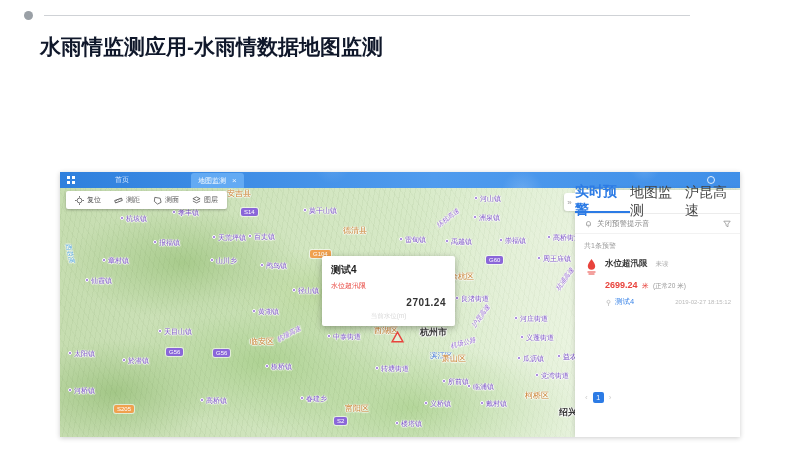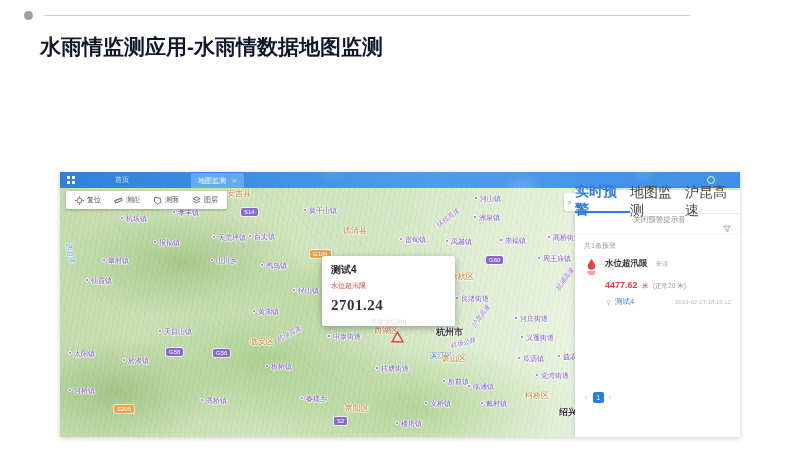--- a/index.html
+++ b/index.html
@@ -73,33 +73,33 @@
     border-radius:2px; white-space:nowrap; box-shadow:0 0 0 1px rgba(255,255,255,.6); }
   .badge.purple { background:#8a66d9; }
   .badge.orange { background:#f0a14f; }
 
   .marker { position:absolute; left:331px; top:141px; z-index:18; }
 
   .popup { position:absolute; left:262px; top:68px; width:133px; height:70px; z-index:22;
     background:#fff; border-radius:2px; box-shadow:0 2px 7px rgba(0,0,0,.3); padding:7px 9px; }
   .popup .p-title { font-size:10px; font-weight:bold; color:#222; }
   .popup .p-alert { font-size:7px; color:#e8433c; margin-top:4px; }
-  .popup .p-value { font-size:15px; font-weight:bold; color:#333; text-align:left; margin-top:6px; letter-spacing:.5px;font-family:Liberation Serif, serif; }
+  .popup .p-value { font-size:10px; font-weight:bold; color:#333; text-align:right; margin-top:6px; letter-spacing:.5px; }
   .popup .p-sub { font-size:6.5px; color:#d8d8d8; text-align:center; margin-top:4px; }
 
   
   .panel { position:absolute; left:515px; top:18px; width:165px; height:247px; z-index:40;
     background:#fff; box-shadow:0 0 5px rgba(0,0,0,.18); }
   .collapse { position:absolute; left:-11px; top:3px; width:11px; height:18px; background:#fff;
     border-radius:3px 0 0 3px; box-shadow:-1px 1px 2px rgba(0,0,0,.12); font-size:8px; color:#999;
     display:flex; align-items:center; justify-content:center; }
   .ptabs { display:flex; height:24px; border-bottom:1px solid #ececec; }
   .ptab { flex:1; display:flex; align-items:center; justify-content:center; font-size:14px; color:#444; }
   .ptab.active { color:#2c7be5; font-weight:bold; border-bottom:2px solid #2c7be5; }
-  .mute-wrap { height:20px; border-bottom:1px solid #f2f2f2; display:flex; align-items:center; padding:0 9px;flex-direction:column; }
+  .mute-wrap { height:20px; border-bottom:1px solid #f2f2f2; display:flex; align-items:center; padding:0 9px; }
   .mute-wrap .mlabel { font-size:7.5px; color:#8a8a8a; margin-left:4px; }
   .mute-wrap .funnel { margin-left:auto; display:flex; }
   .count { font-size:7px; color:#9a9a9a; padding:7px 9px 0; }
   .alert-item { display:flex; gap:6px; padding:7px 9px 0; }
   .a-icon { width:15px; text-align:center; }
   .a-body { flex:1; min-width:0; }
   .a-r1 { display:flex; align-items:baseline; }
   .a-title { font-size:8.5px; font-weight:bold; color:#333; }
   .a-tag { font-size:6.5px; color:#aaa; margin-left:8px; }
   .a-r2 { margin-top:4px; }
@@ -208,21 +208,21 @@
           <div class="lbl district" style="left: 390px; top: 85px;">余杭区</div>
           <div class="lbl town" style="left: 395px; top: 107px;">良渚街道</div>
           <div class="lbl town" style="left: 454px; top: 127px;">河庄街道</div>
           <div class="lbl town" style="left: 460px; top: 146px;">义蓬街道</div>
           <div class="lbl town" style="left: 457px; top: 167px;">瓜沥镇</div>
           <div class="lbl town" style="left: 497px; top: 165px;">益农镇</div>
           <div class="lbl town" style="left: 475px; top: 184px;">党湾街道</div>
           <div class="lbl town" style="left: 382px; top: 190px;">所前镇</div>
           <div class="lbl town" style="left: 407px; top: 195px;">临浦镇</div>
           <div class="lbl district" style="left: 314px; top: 139px;">西湖区</div>
-          <div class="lbl city" style="left: 376px; top: 140px;">杭州市</div>
+          <div class="lbl city" style="left: 360px; top: 140px;">杭州市</div>
           <div class="lbl area" style="left: 370px; top: 164px;">滨江区</div>
           <div class="lbl town" style="left: 315px; top: 177px;">转塘街道</div>
           <div class="lbl town" style="left: 267px; top: 145px;">中泰街道</div>
           <div class="lbl district" style="left: 382px; top: 167px;">萧山区</div>
           <div class="lbl district" style="left: 285px; top: 217px;">富阳区</div>
           <div class="lbl town" style="left: 364px; top: 212px;">义桥镇</div>
           <div class="lbl town" style="left: 420px; top: 212px;">戴村镇</div>
           <div class="lbl town" style="left: 335px; top: 232px;">楼塔镇</div>
           <div class="lbl district" style="left: 465px; top: 204px;">柯桥区</div>
           <div class="lbl city" style="left: 499px; top: 220px;">绍兴市</div>
@@ -284,21 +284,21 @@
             <path d="M6.5 1C4.6 4 2.8 5.8 2.8 8a3.7 3.7 0 0 0 7.4 0C10.2 5.8 8.4 4 6.5 1z" fill="#e8433c"></path>
             <path d="M2.5 14h8M3.5 16h6" stroke="#e8433c" stroke-width="1"></path>
           </svg>
         </div>
         <div class="a-body">
           <div class="a-r1">
             <span class="a-title">水位超汛限</span>
             <span class="a-tag">未读</span>
           </div>
           <div class="a-r2">
-            <span class="a-val">4477.62</span>
+            <span class="a-val">2699.24</span>
             <span class="a-unit">米</span>
             <span class="a-norm">(正常20 米)</span>
           </div>
           <div class="a-r3">
             <svg width="7" height="7" viewBox="0 0 10 10">
               <circle cx="5" cy="4" r="2.2" fill="none" stroke="#b5b5b5" stroke-width="1"></circle>
               <path d="M5 6.2V10" stroke="#b5b5b5" stroke-width="1"></path>
             </svg>
             <a href="#" class="a-station">测试4</a>
             <span class="a-time">2019-02-27 18:15:12</span>

